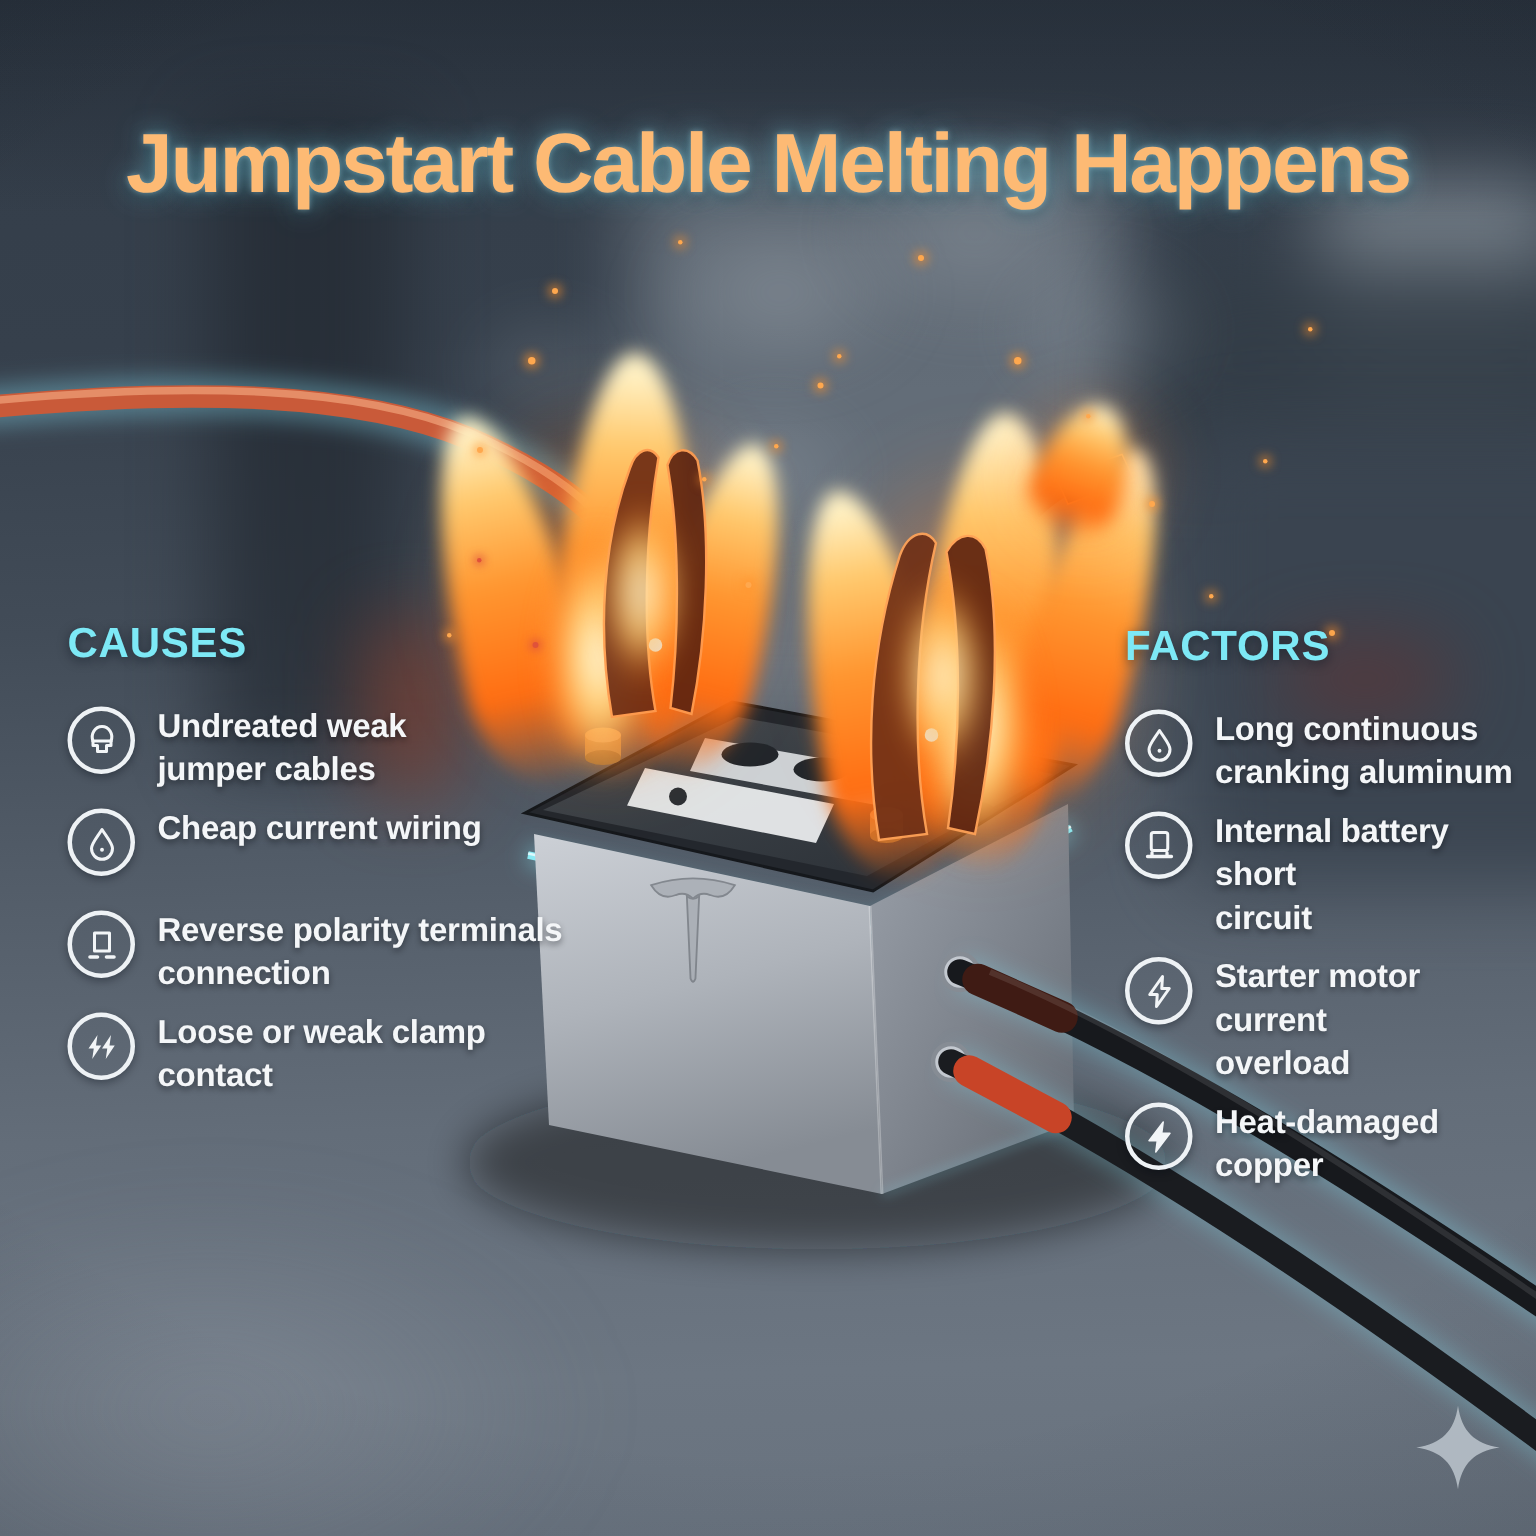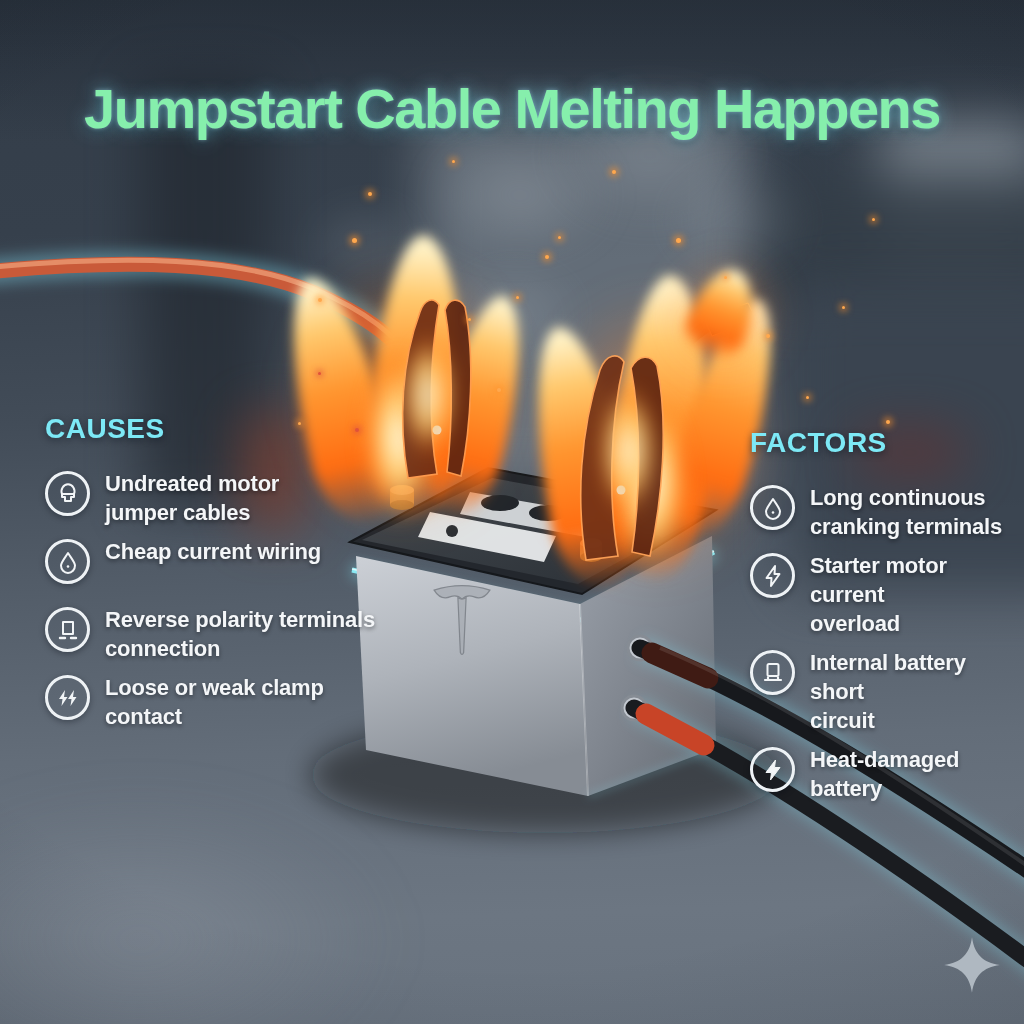--- a/index.html
+++ b/index.html
@@ -18,25 +18,25 @@
   .bg-car-roof{left:760px;top:175px;width:320px;height:130px;background:#333d47;opacity:.9;border-radius:60px 40px 0 0;}
   .bg-car-body{left:790px;top:290px;width:300px;height:300px;background:#3a4450;opacity:.95;border-radius:30px;}
   .bg-taillight{left:855px;top:430px;width:110px;height:45px;background:#5e3434;opacity:.8;border-radius:20px;}
   .bg-floorlight{left:-120px;top:790px;width:520px;height:300px;background:radial-gradient(closest-side,rgba(160,168,178,.30),rgba(160,168,178,0));}
   .vignette{position:absolute;inset:0;background:
       radial-gradient(120% 90% at 50% 45%,rgba(0,0,0,0) 55%,rgba(14,20,28,.30) 100%),
       linear-gradient(180deg,rgba(16,22,30,.35) 0%,rgba(16,22,30,0) 14%);}
 
   
   .title{position:absolute;left:0;top:76px;width:1024px;text-align:center;
-         font-size:56px;font-weight:700;letter-spacing:-1.5px;color:#86efac;
+         font-size:56px;font-weight:700;letter-spacing:-1.5px;color:#fdba74;
          text-shadow:0 0 18px rgba(125,222,246,.65),0 0 4px rgba(195,240,252,.45),0 3px 9px rgba(8,16,24,.5);}
   .col{position:absolute;}
   .col-causes{left:45px;top:413px;width:330px;}
-  .col-factors{left:750px;top:427px;width:270px;}
+  .col-factors{left:750px;top:415px;width:270px;}
   .heading{font-size:28px;font-weight:700;letter-spacing:.5px;color:#7de9f6;
            text-shadow:0 2px 7px rgba(0,12,22,.5);margin:0 0 24px 0;}
   .item{display:flex;align-items:flex-start;gap:15px;margin-bottom:10px;min-height:58px;}
   .icon-circle{flex:none;width:45px;height:45px;border:3px solid #eef2f5;border-radius:50%;
                display:flex;align-items:center;justify-content:center;margin-top:2px;
                box-shadow:0 2px 6px rgba(0,8,16,.35);}
   .icon-circle svg{display:block;}
   .item-text{font-size:22px;font-weight:700;line-height:29px;color:#f4f6f8;letter-spacing:-.2px;
              text-shadow:0 2px 4px rgba(0,6,12,.45);}
 
@@ -240,21 +240,21 @@
 
     <div class="item">
       <span class="icon-circle">
         <svg width="26" height="26" viewBox="-13 -13 26 26" fill="none" stroke="#f2f5f7" stroke-width="2" stroke-linecap="round" stroke-linejoin="round">
           <path d="M-6,0 A6.5,7 0 1 1 6,0"></path>
             <path d="M-6,0 L-6,3 L-3,3 L-3,7 L3,7 L3,3 L6,3 L6,0"></path>
             <line x1="-6" y1="0" x2="6" y2="0"></line>
         </svg>
       </span>
       <div class="item-text">
-        <span>Undreated motor</span><br>
+        <span>Undreated weak</span><br>
         <span>jumper cables</span>
       </div>
     </div>
 
     <div class="item">
       <span class="icon-circle">
         <svg width="26" height="26" viewBox="-13 -13 26 26" fill="none" stroke="#f2f5f7" stroke-width="2" stroke-linecap="round" stroke-linejoin="round">
           <path d="M0,-9 C3.5,-3.5 7,0.5 7,3.5 A7,7.4 0 1 1 -7,3.5 C-7,0.5 -3.5,-3.5 0,-9 Z"></path>
             <circle cx="0" cy="4.5" r="1.3" fill="#f2f5f7" stroke="none"></circle>
         </svg>
@@ -296,57 +296,57 @@
 
     <div class="item">
       <span class="icon-circle">
         <svg width="26" height="26" viewBox="-13 -13 26 26" fill="none" stroke="#f2f5f7" stroke-width="2" stroke-linecap="round" stroke-linejoin="round">
           <path d="M0,-9 C3.5,-3.5 7,0.5 7,3.5 A7,7.4 0 1 1 -7,3.5 C-7,0.5 -3.5,-3.5 0,-9 Z"></path>
             <circle cx="0" cy="4.5" r="1.3" fill="#f2f5f7" stroke="none"></circle>
         </svg>
       </span>
       <div class="item-text">
         <span>Long continuous</span><br>
-        <span>cranking terminals</span>
+        <span>cranking aluminum</span>
+      </div>
+    </div>
+
+    <div class="item">
+      <span class="icon-circle">
+        <svg width="26" height="26" viewBox="-13 -13 26 26" fill="none" stroke="#f2f5f7" stroke-width="2" stroke-linecap="round" stroke-linejoin="round">
+          <rect x="-5.5" y="-9" width="11" height="12" rx="1.5"></rect>
+            <path d="M-8,7 L8,7 M-5,4.5 L-5,7 M5,4.5 L5,7" stroke-width="2.2"></path>
+        </svg>
+      </span>
+      <div class="item-text">
+        <span>Internal battery short</span><br>
+        <span>circuit</span>
       </div>
     </div>
 
     <div class="item">
       <span class="icon-circle">
         <svg width="26" height="26" viewBox="-13 -13 26 26" fill="none" stroke="#f2f5f7" stroke-width="2" stroke-linejoin="round">
           <polygon points="2,-10 -6.5,2 -1.5,2 -2,10 6.5,-2 1.5,-2"></polygon>
         </svg>
       </span>
       <div class="item-text">
         <span>Starter motor current</span><br>
         <span>overload</span>
       </div>
     </div>
 
     <div class="item">
       <span class="icon-circle">
-        <svg width="26" height="26" viewBox="-13 -13 26 26" fill="none" stroke="#f2f5f7" stroke-width="2" stroke-linecap="round" stroke-linejoin="round">
-          <rect x="-5.5" y="-9" width="11" height="12" rx="1.5"></rect>
-            <path d="M-8,7 L8,7 M-5,4.5 L-5,7 M5,4.5 L5,7" stroke-width="2.2"></path>
-        </svg>
-      </span>
-      <div class="item-text">
-        <span>Internal battery short</span><br>
-        <span>circuit</span>
-      </div>
-    </div>
-
-    <div class="item">
-      <span class="icon-circle">
         <svg width="26" height="26" viewBox="-13 -13 26 26" fill="#f2f5f7" stroke="#f2f5f7" stroke-width="1" stroke-linejoin="round">
           <polygon points="2.5,-10 -7,2.5 -1.5,2.5 -2.5,10 7,-2.5 1.5,-2.5"></polygon>
         </svg>
       </span>
       <div class="item-text">
-        <span>Heat-damaged battery</span><br>
+        <span>Heat-damaged copper</span><br>
       </div>
     </div>
   </div>
 
   <svg class="sparkle" viewBox="0 0 48 48">
     <path d="M24,1 C26,15 33,22 47,24 C33,26 26,33 24,47 C22,33 15,26 1,24 C15,22 22,15 24,1 Z" fill="#b4bdc5"></path>
   </svg>
 
 </div>
 

